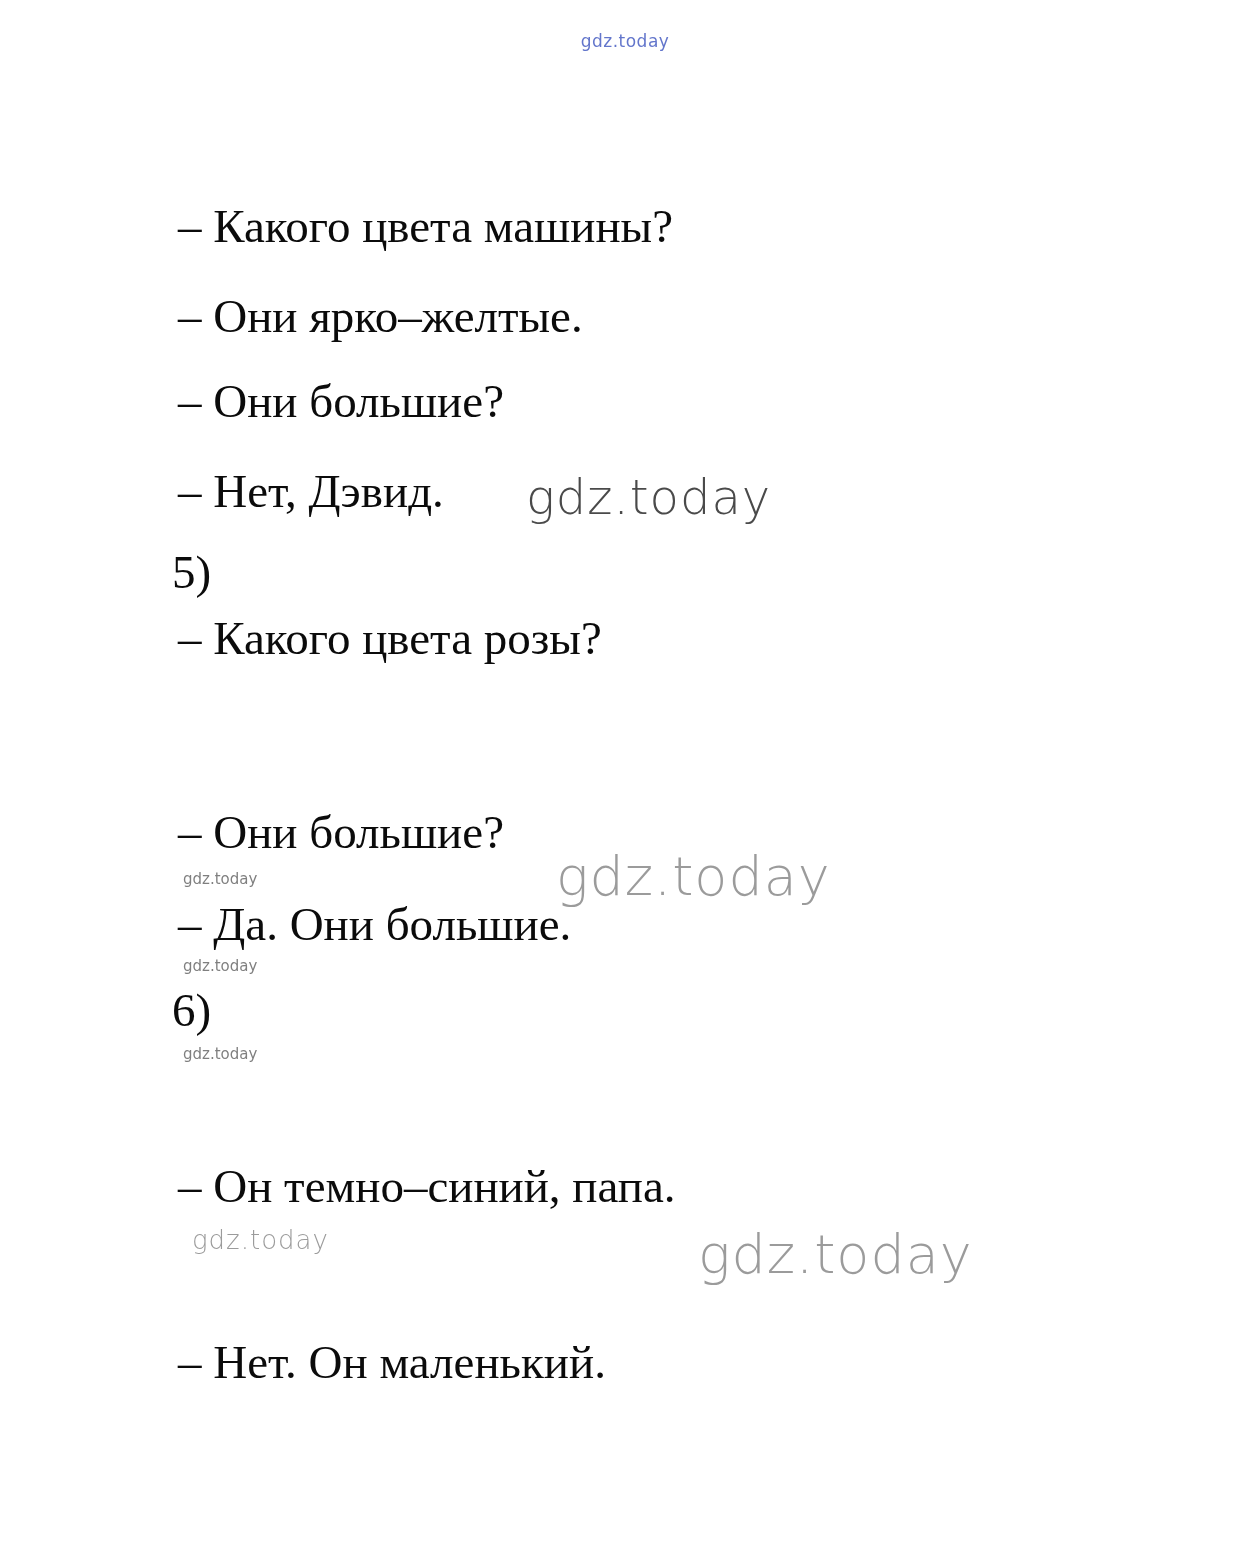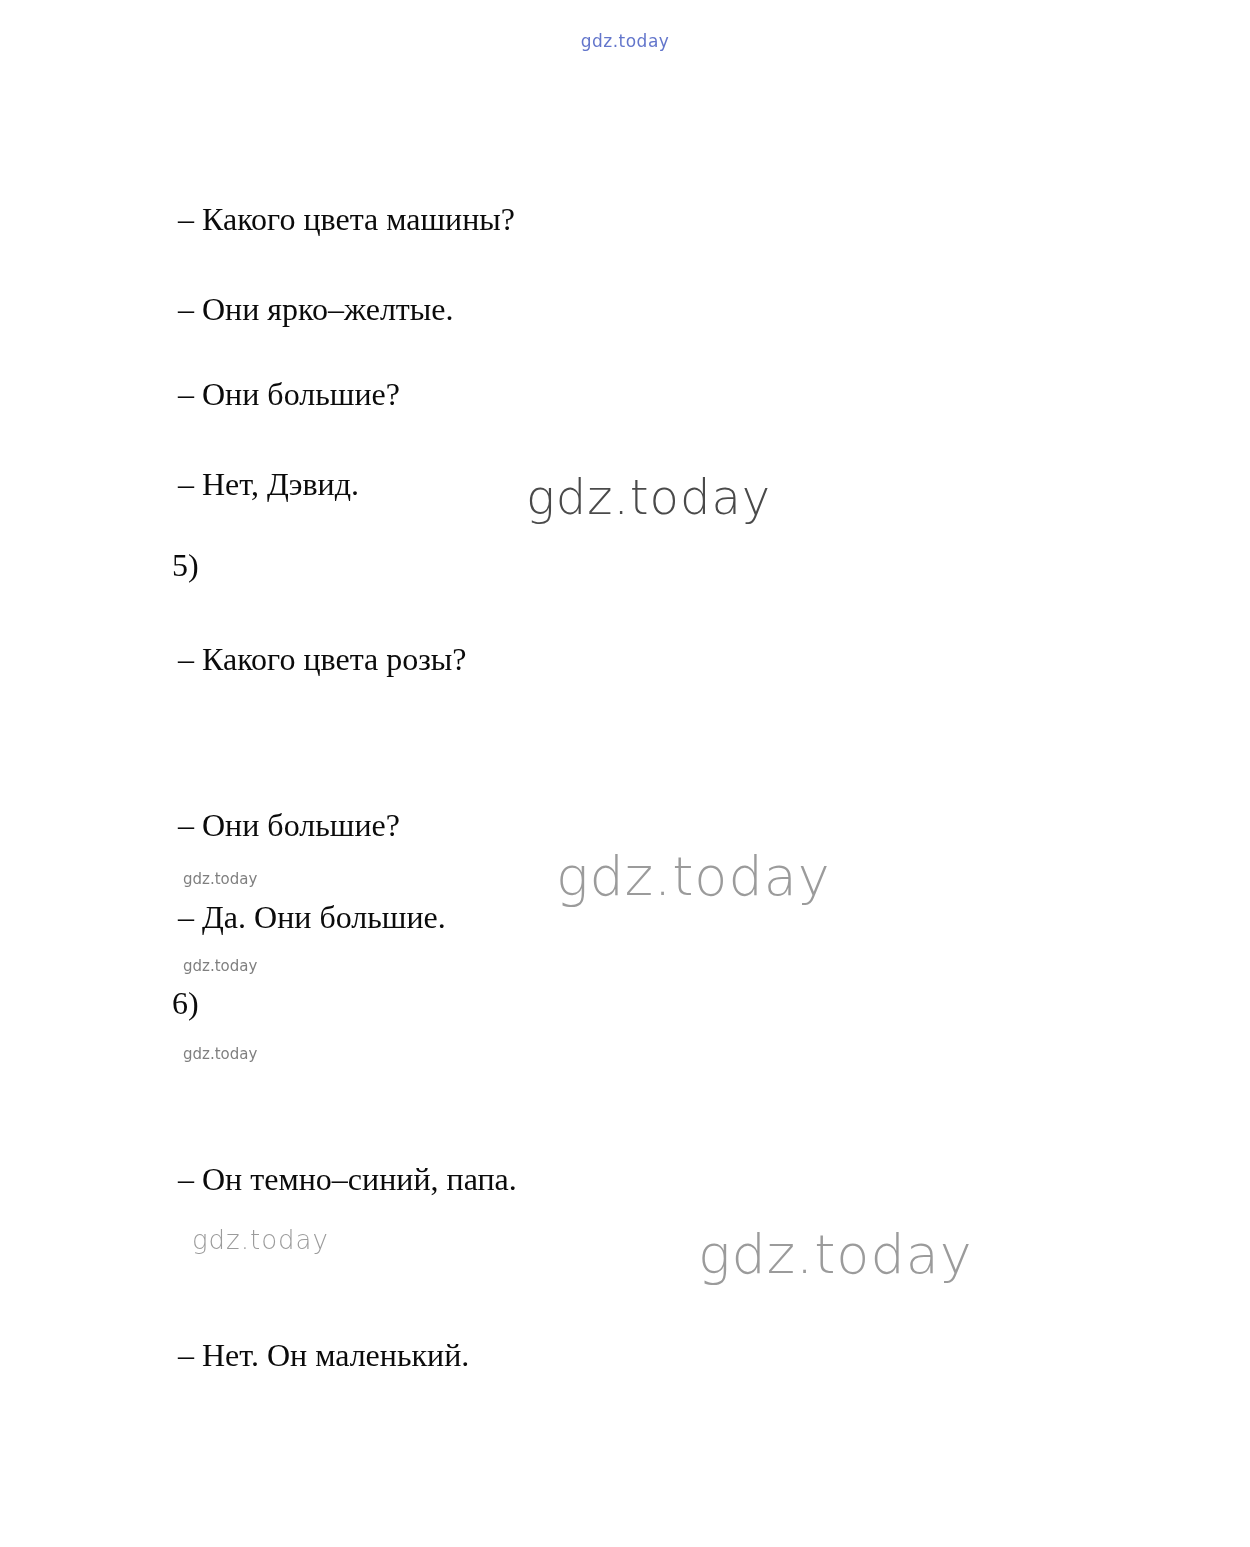--- a/index.html
+++ b/index.html
@@ -35,21 +35,21 @@
     top: 0;
     left: 0;
     width: 1250px;
     height: 1547px;
     margin-top: 27px;
   }
 
   .line {
     position: absolute;
     font-family: "Liberation Serif", serif;
-    font-size: 32px;
+    font-size: 47px;
     line-height: 1;
     color: #0b0b0b;
     white-space: nowrap;
   }
   .line.indent { left: 178px; }
   .line.num    { left: 172px; }
 
   
   .wm-big {
     position: absolute;
@@ -83,21 +83,21 @@
 
 <div class="page">
 
   <div class="top-watermark">gdz.today</div>
 
   <div class="line indent" style="top:176px">– Какого цвета машины?</div>
   <div class="line indent" style="top:266px">– Они ярко–желтые.</div>
   <div class="line indent" style="top:351px">– Они большие?</div>
   <div class="line indent" style="top:441px">– Нет, Дэвид.</div>
   <div class="line num" style="top:522px">5)</div>
-  <div class="line indent" style="top:616px">– Какого цвета розы?</div>
+  <div class="line indent" style="top:588px">– Какого цвета розы?</div>
   <div class="line indent" style="top:782px">– Они большие?</div>
   <div class="line indent" style="top:874px">– Да. Они большие.</div>
   <div class="line num" style="top:960px">6)</div>
   <div class="line indent" style="top:1136px">– Он темно–синий, папа.</div>
   <div class="line indent" style="top:1312px">– Нет. Он маленький.</div>
 
   <div class="wm-inline" style="top:442px;left:526px;font-size:48px">gdz.today</div>
   <div class="wm-big" style="top:818px;left:556px;font-size:54px">gdz.today</div>
   <div class="wm-big" style="top:1196px;left:698px;font-size:54px">gdz.today</div>
   <div class="wm-big" style="top:1198px;left:192px;font-size:26px">gdz.today</div>

